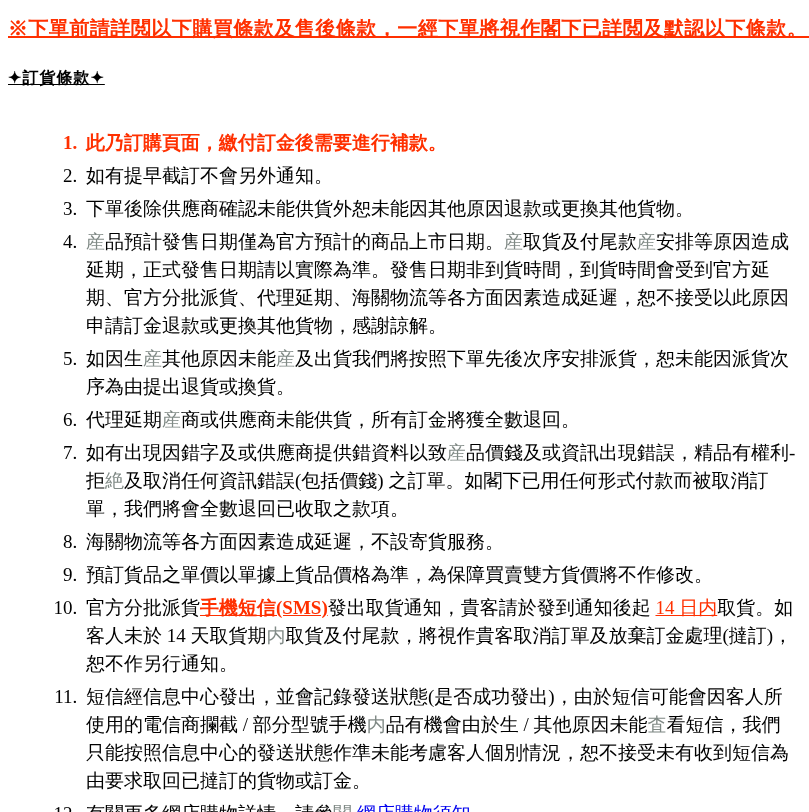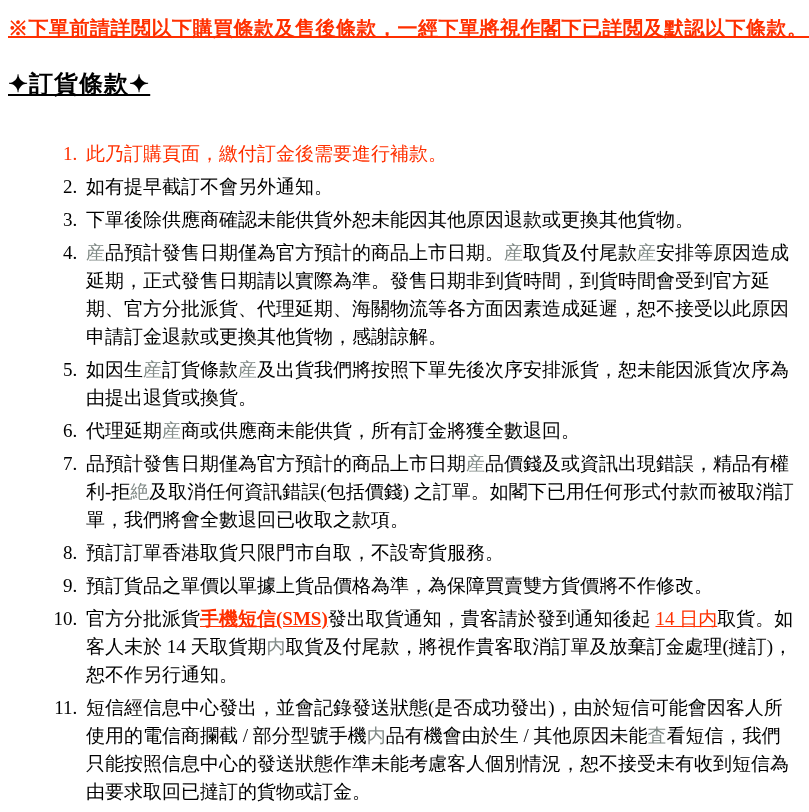--- a/index.html
+++ b/index.html
@@ -27,40 +27,40 @@
     font-size: 20px;
     font-weight: bold;
     color: var(--red);
     text-decoration: underline;
     letter-spacing: 0.5px;
     line-height: 24px;
     white-space: nowrap;
   }
   .section-heading {
     margin: 28px 0 8px 0;
-    font-size: 24px;
+    font-size: 16px;
     font-weight: bold;
     color: var(--ink);
     text-decoration: underline;
     letter-spacing: 1px;
   }
   ol.terms {
     margin: 40px 0 0 0;
     padding: 0 0 0 74px;
     font-size: 19px;
     line-height: 28px;
     color: var(--ink);
   }
   ol.terms > li {
     margin: 0 0 5px 0;
     padding-left: 4px;
   }
   ol.terms > li.em {
     color: var(--red);
-    font-weight: normal;
+    font-weight: bold;
   }
   .fb { color: var(--fb); }
   .sms {
     color: var(--red);
     font-weight: bold;
     text-decoration: underline;
     margin-top: 7px;
   }
   .days {
     color: var(--red);
@@ -77,21 +77,21 @@
 
 <div class="notice-banner">※下單前請詳閲以下購買條款及售後條款，一經下單將視作閣下已詳閲及默認以下條款。※</div>
 
 <h2 class="section-heading">✦訂貨條款✦</h2>
 
 <ol class="terms">
     <li class="em"><span>此乃訂購頁面，繳付訂金後需要進行補款。</span></li>
     <li><span>如有提早截訂不會另外通知。</span></li>
     <li><span>下單後除供應商確認未能供貨外恕未能因其他原因退款或更換其他貨物。</span></li>
     <li><span class="fb">産</span><span>品預計發售日期僅為官方預計的商品上市日期。</span><span class="fb">産</span><span>取貨及付尾款</span><span class="fb">産</span><span>安排等原因造成延期，正式發售日期請以實際為準。發售日期非到貨時間，到貨時間會受到官方延期、官方分批派貨、代理延期、海關物流等各方面因素造成延遲，恕不接受以此原因申請訂金退款或更換其他貨物，感謝諒解。</span></li>
-    <li><span>如因生</span><span class="fb">産</span><span>訂貨條款</span><span class="fb">産</span><span>及出貨我們將按照下單先後次序安排派貨，恕未能因派貨次序為由提出退貨或換貨。</span></li>
+    <li><span>如因生</span><span class="fb">産</span><span>其他原因未能</span><span class="fb">産</span><span>及出貨我們將按照下單先後次序安排派貨，恕未能因派貨次序為由提出退貨或換貨。</span></li>
     <li><span>代理延期</span><span class="fb">産</span><span>商或供應商未能供貨，所有訂金將獲全數退回。</span></li>
-    <li><span>品預計發售日期僅為官方預計的商品上市日期</span><span class="fb">産</span><span>品價錢及或資訊出現錯誤，精品有權利-拒</span><span class="fb">絶</span><span>及取消任何資訊錯誤(包括價錢) 之訂單。如閣下已用任何形式付款而被取消訂單，我們將會全數退回已收取之款項。</span></li>
-    <li><span>預訂訂單香港取貨只限門市自取，不設寄貨服務。</span></li>
+    <li><span>如有出現因錯字及或供應商提供錯資料以致</span><span class="fb">産</span><span>品價錢及或資訊出現錯誤，精品有權利-拒</span><span class="fb">絶</span><span>及取消任何資訊錯誤(包括價錢) 之訂單。如閣下已用任何形式付款而被取消訂單，我們將會全數退回已收取之款項。</span></li>
+    <li><span>海關物流等各方面因素造成延遲，不設寄貨服務。</span></li>
     <li><span>預訂貨品之單價以單據上貨品價格為準，為保障買賣雙方貨價將不作修改。</span></li>
     <li><span>官方分批派貨</span><span class="sms">手機短信(SMS)</span><span>發出取貨通知，貴客請於發到通知後起 </span><span class="days">14 日内</span><span>取貨。如客人未於 14 天取貨期</span><span class="fb">内</span><span>取貨及付尾款，將視作貴客取消訂單及放棄訂金處理(撻訂)，恕不作另行通知。</span></li>
     <li><span>短信經信息中心發出，並會記錄發送狀態(是否成功發出)，由於短信可能會因客人所使用的電信商攔截 / 部分型號手機</span><span class="fb">内</span><span>品有機會由於生 / 其他原因未能</span><span class="fb">査</span><span>看短信，我們只能按照信息中心的發送狀態作準未能考慮客人個別情況，恕不接受未有收到短信為由要求取回已撻訂的貨物或訂金。</span></li>
     <li><span>有關更多網店購物詳情，請參</span><span class="fb">閲</span><span> </span><a href="#" class="inline-link">網店購物須知</a><span> 。</span></li>
   </ol>
 
 </body></html>

